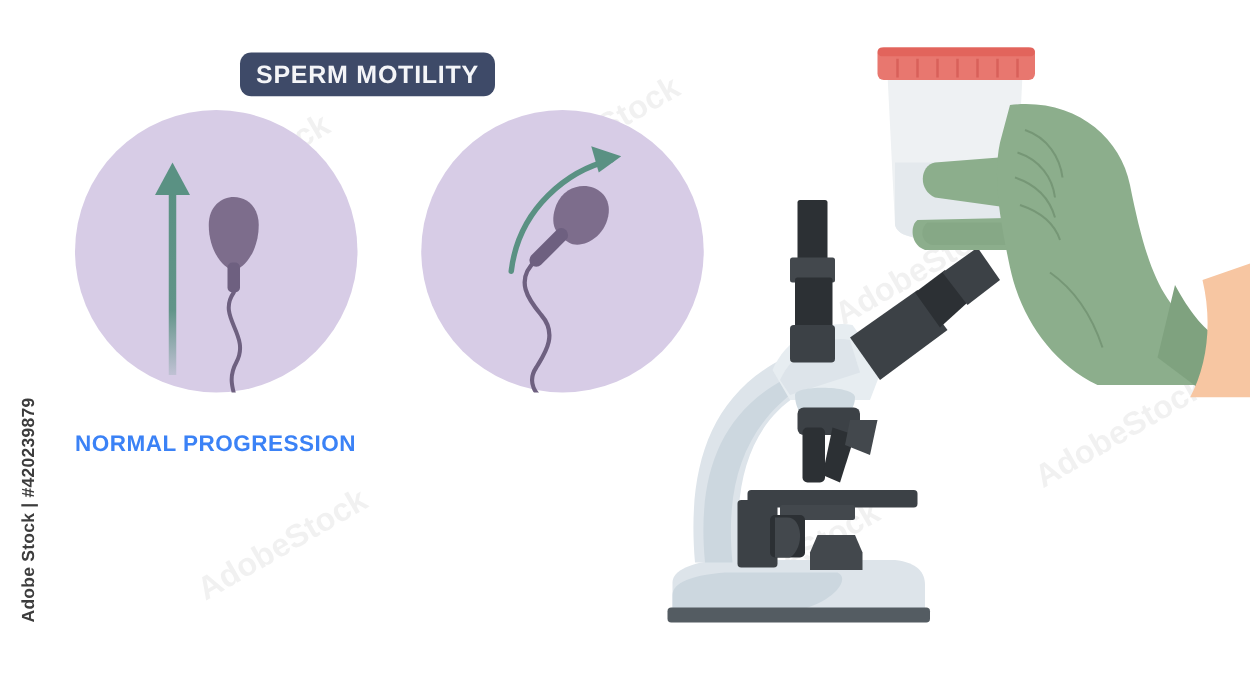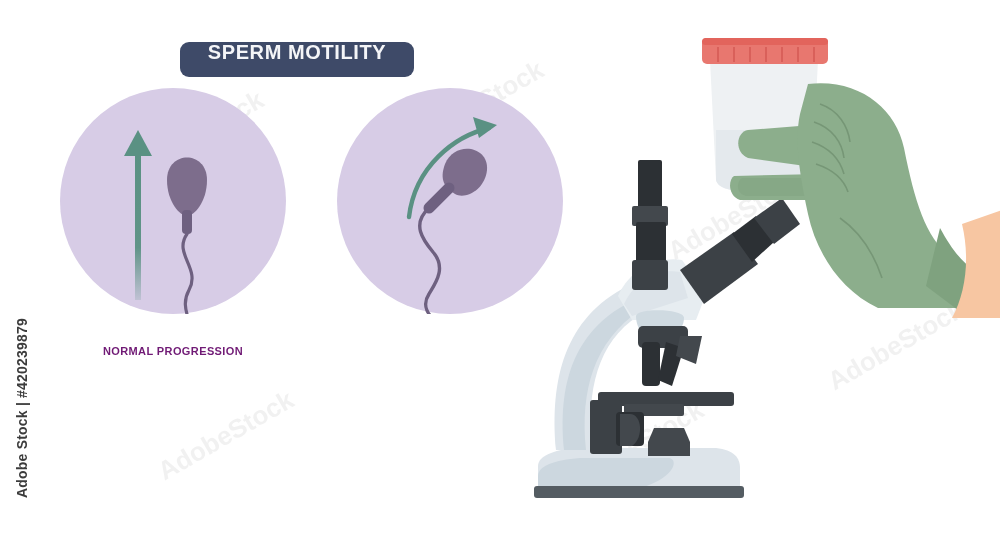--- a/index.html
+++ b/index.html
@@ -13,27 +13,28 @@
     width: 1000px;
     height: 548px;
     background: #ffffff;
     overflow: hidden;
     font-family: "Liberation Sans", sans-serif;
   }
 
   
   .title-banner {
     position: absolute;
-    left: 180px;
+    left: 192px;
     top: 42px;
-    width: 234px;
+    width: 204px;
     height: 35px;
     background: #3e4a68;
     border-radius: 9px;
     display: flex;
+    align-items: center;
     justify-content: center;
   }
   .title-banner .title-text {
     color: #f4f5f8;
     font-size: 20px;
     font-weight: bold;
     letter-spacing: 0.6px;
     line-height: 1;
   }
 
@@ -60,26 +61,26 @@
     position: absolute;
     left: 0;
     top: 0;
     width: 100%;
     height: 100%;
   }
 
   
   .caption {
     position: absolute;
-    color: #701a75;
-    font-size: 11px;
+    color: #3b82f6;
+    font-size: 18px;
     font-weight: bold;
     letter-spacing: 0.4px;
     white-space: nowrap;
-    text-align: center;
+    text-align: left;
   }
   #caption-normal {
     left: 60px;
     top: 345px;
     width: 226px;
   }
   #caption-abnormal {
     left: 337px;
     top: 345px;
     width: 226px;

